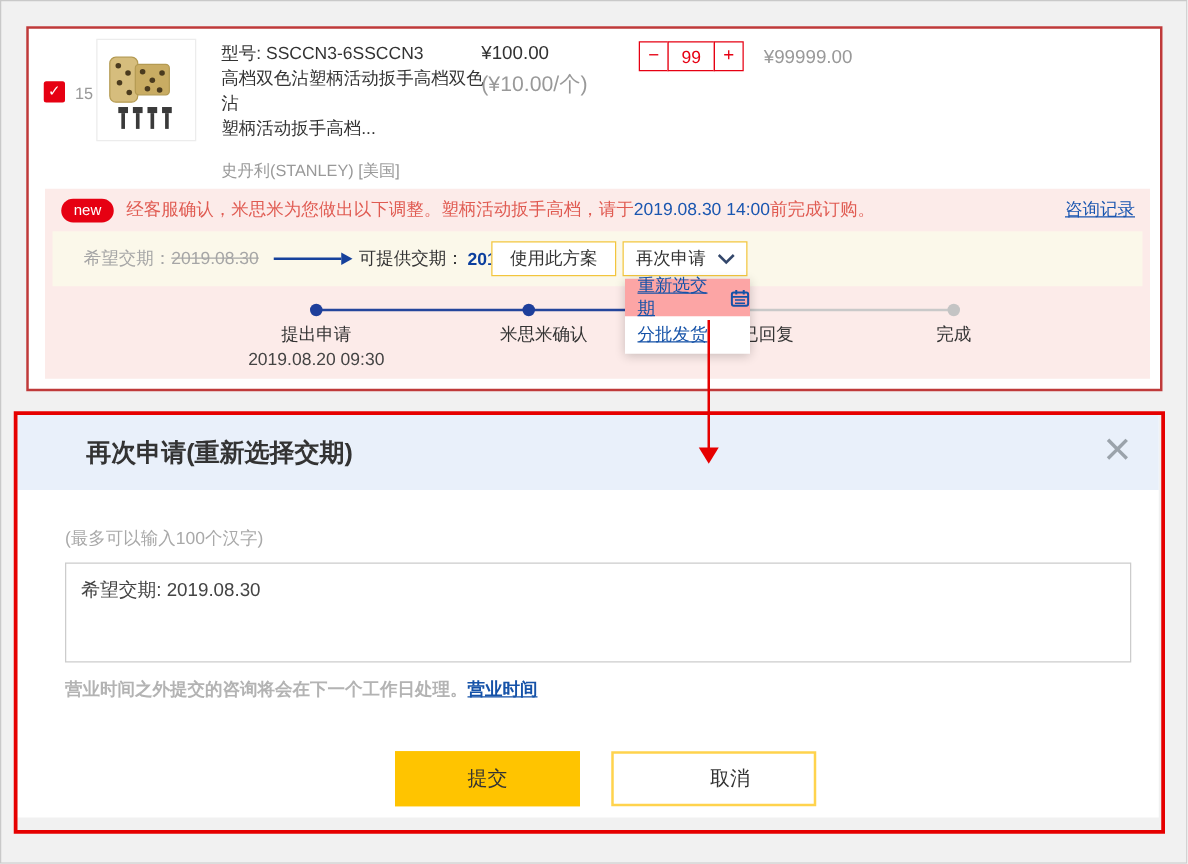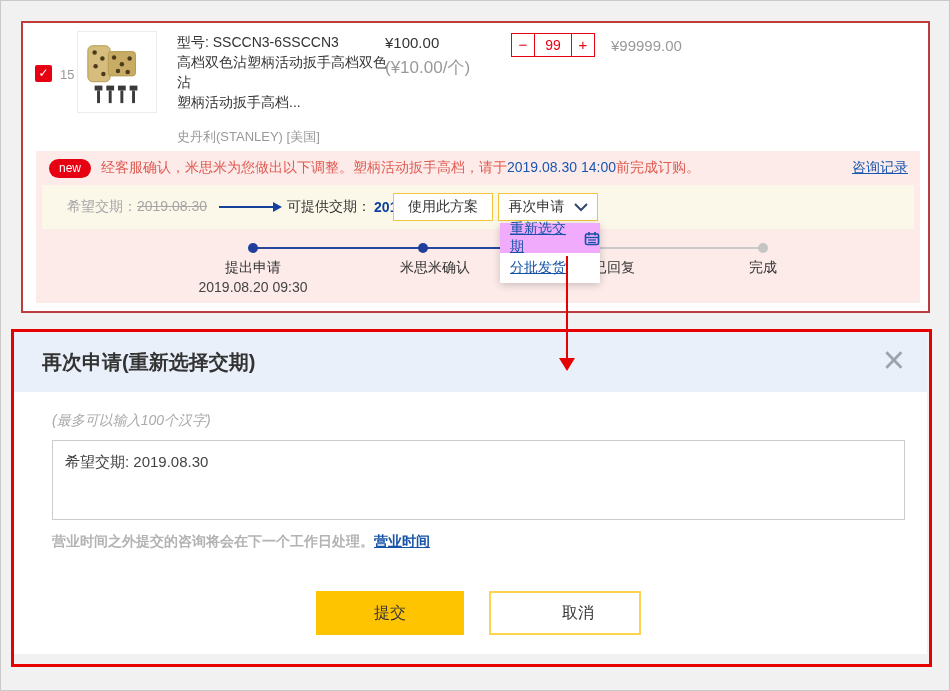--- a/index.html
+++ b/index.html
@@ -95,61 +95,61 @@
   .pdot.gray { background: #c4c4c4; }
   .step-label { position: absolute; top: 108px; width: 140px; text-align: center; font-size: 14px; color: #333; }
   .step-date  { position: absolute; top: 128px; width: 160px; text-align: center; font-size: 14px; color: #444; }
 
   
   .menu {
     position: absolute; left: 464px; top: 72px; width: 100px;
     background: #fff; box-shadow: 0 2px 8px rgba(0,0,0,.2); z-index: 5;
   }
   .menu-item { height: 30px; display: flex; align-items: center; padding-left: 10px; cursor: pointer; }
-  .menu-item.active { background: #f0abfc; }
+  .menu-item.active { background: #fca5a5; }
   .menu-item a { font-size: 14px; color: #1552a8; text-decoration: underline; }
   .menu-item .cal { margin-left: 5px; display: inline-flex; }
 
   
   .red-arrow-line { position: absolute; left: 565px; top: 255px; width: 2px; height: 103px; background: #e60000; z-index: 9; }
   .red-arrow-head {
     position: absolute; left: 558px; top: 357px; width: 0; height: 0; z-index: 9;
     border-left: 8px solid transparent; border-right: 8px solid transparent; border-top: 13px solid #e60000;
   }
 
   
   .modal-annotation {
     position: absolute; left: 10px; top: 328px; width: 921px; height: 338px;
     border: 3px solid #e60000; z-index: 4; pointer-events: none;
   }
   .modal { position: absolute; left: 13px; top: 331px; width: 913px; height: 322px; background: #fff; z-index: 3; }
   .modal-header {
     height: 60px; background: #e9f0fa;
     display: flex; align-items: center; padding: 0 22px 0 28px;
   }
-  .modal-title { font-size: 20px; font-weight: bold; color: #333; }
+  .modal-title { font-size: 20px; font-weight: bold; color: #333; margin-left: 27px; }
   .modal-close { font-size: 38px; font-weight: 300; color: #9ba3ab; line-height: 1; cursor: pointer; margin-top: -4px; }
   .modal-body { padding: 14px 36px 0 38px; }
-  .modal-hint { font-size: 14px; color: #a9a9a9; margin-top: 6px; font-style: italic; }
+  .modal-hint { font-size: 14px; color: #a9a9a9; margin-top: 16px; }
   .modal-textarea {
     display: block; margin-top: 10px; width: 853px; height: 80px;
     border: 1px solid #ccc; background: #fff; resize: none;
     font-family: "Liberation Sans", "DejaVu Sans", sans-serif;
     font-size: 15px; color: #444; padding: 12px 12px; outline: none;
   }
   .modal-note { margin-top: 13px; font-size: 14px; font-weight: bold; color: #b3b3b3; }
   .modal-note a { color: #1552a8; text-decoration: underline; cursor: pointer; }
   .modal-buttons { display: flex; margin-top: 40px; }
   .btn-submit {
     margin-left: 264px; width: 148px; height: 44px;
     background: #ffc400; border: 1px solid #ffc400;
     font-size: 16px; color: #333; cursor: pointer;
   }
   .btn-cancel {
-    margin-left: 25px; width: 152px; height: 44px;
+    margin-left: 25px; width: 164px; height: 44px;
     background: #fff; border: 2px solid #ffd34d;
     font-size: 16px; color: #333; cursor: pointer; padding-left: 26px;
   }
 </style>
 </head>
 <body>
 
 <div class="screen">
 
   <div class="card">

